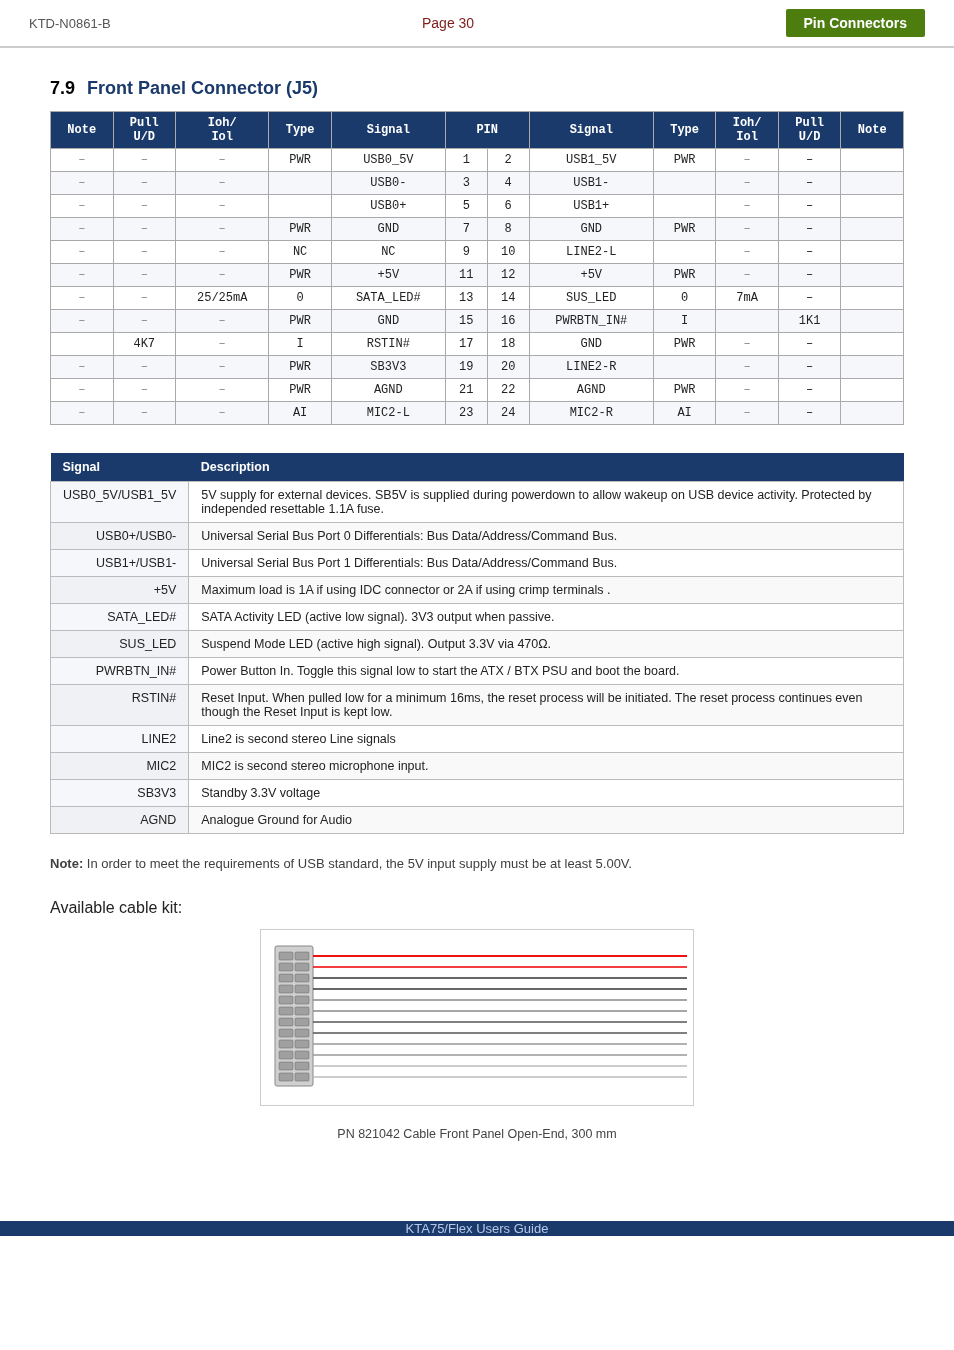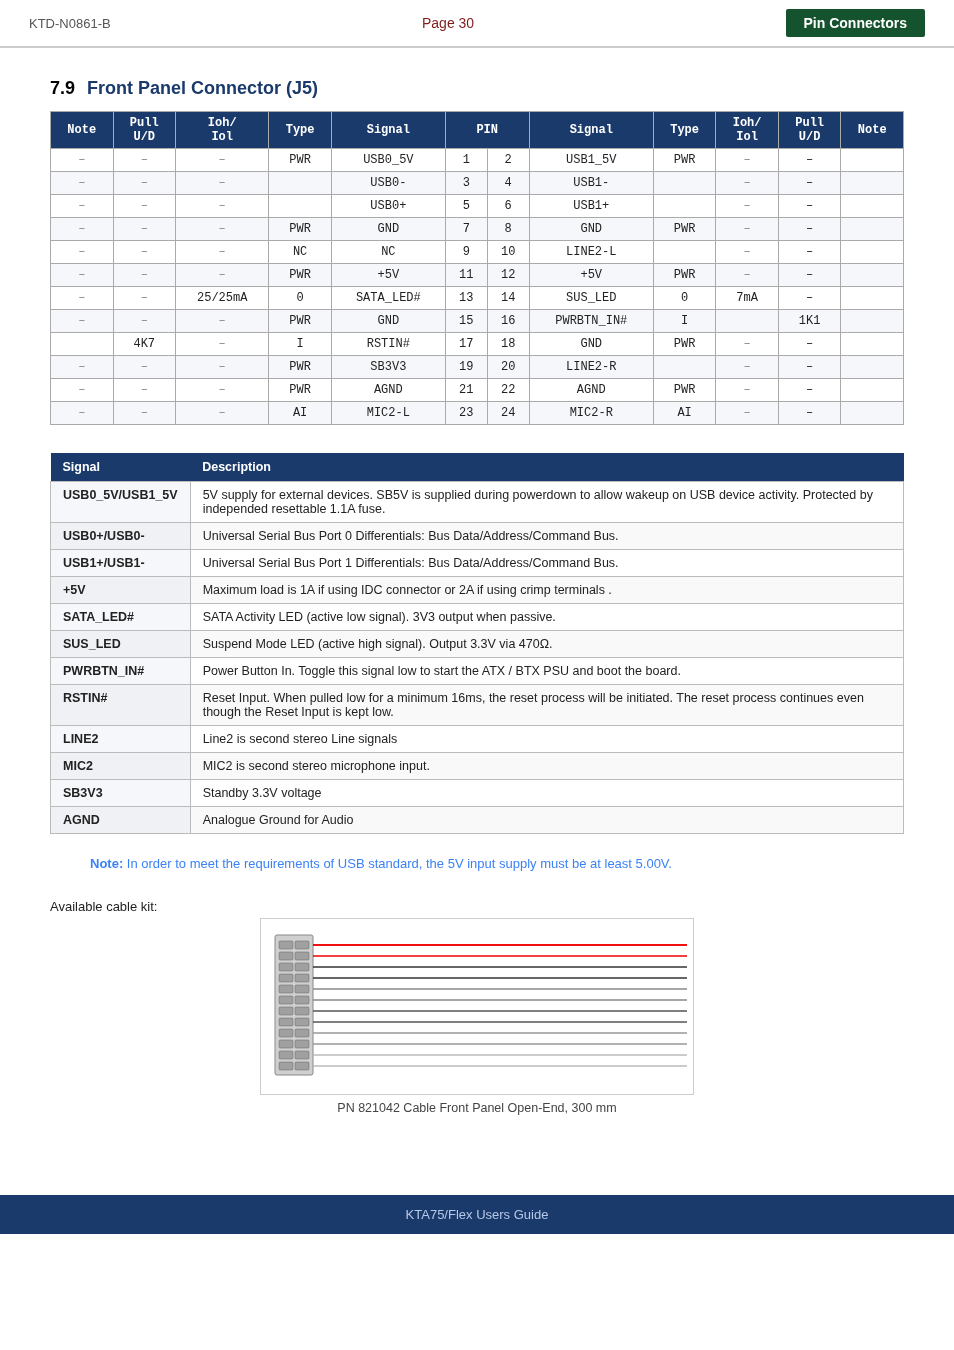--- a/index.html
+++ b/index.html
@@ -23,21 +23,21 @@
     }
     .header-left {
       font-size: 13px;
       color: #555;
     }
     .header-center {
       font-size: 14px;
       color: #7f1d1d;
     }
     .header-right {
-      background: #14532d;
+      background: #4d7c0f;
       color: #fff;
       padding: 6px 18px;
       font-size: 14px;
       font-weight: bold;
       border-radius: 2px;
     }
 
     
     .content {
       padding: 30px 50px;
@@ -109,44 +109,43 @@
       padding: 7px 12px;
       text-align: left;
       font-weight: bold;
     }
     .desc-table td {
       border: 1px solid #bbb;
       padding: 6px 12px;
       vertical-align: top;
     }
     .desc-table td:first-child {
-      font-weight: bold;
-      text-align: left;
+      font-weight: normal;
+      text-align: right;
       width: 130px;
       background: #f5f7fa;
       white-space: nowrap;
     }
     .desc-table tr:nth-child(even) td { background: #f9f9f9; }
     .desc-table tr:nth-child(even) td:first-child { background: #eff1f5; }
 
     
     .note-text {
       font-size: 13px;
       margin-bottom: 28px;
-      color: #3b82f6;
-      margin-left: 40px;
+      color: #404040;
     }
     .note-text strong {
       font-weight: bold;
     }
 
     
     .cable-label {
-      font-size: 13px;
-      margin-bottom: 4px;
+      font-size: 16px;
+      margin-bottom: 12px;
       color: #222;
     }
 
     .cable-img-wrap {
       display: flex;
       flex-direction: column;
       align-items: center;
       margin-bottom: 10px;
     }
 
@@ -155,29 +154,29 @@
       background: #fff;
       border: 1px solid #ccc;
       padding: 6px;
       display: inline-block;
     }
 
     .cable-caption {
       font-size: 12.5px;
       color: #444;
       text-align: center;
-      margin-top: 6px;
+      margin-top: 21px;
     }
 
     
     .footer {
       background: #1a3a6b;
       color: #b8c8e8;
       text-align: center;
-      padding: 12px;
+      padding: 0;
       font-size: 13px;
       margin-top: 40px;
     }
 
     .dash { color: #888; }
   </style>
 </head>
 <body>
 
 <div class="header">

